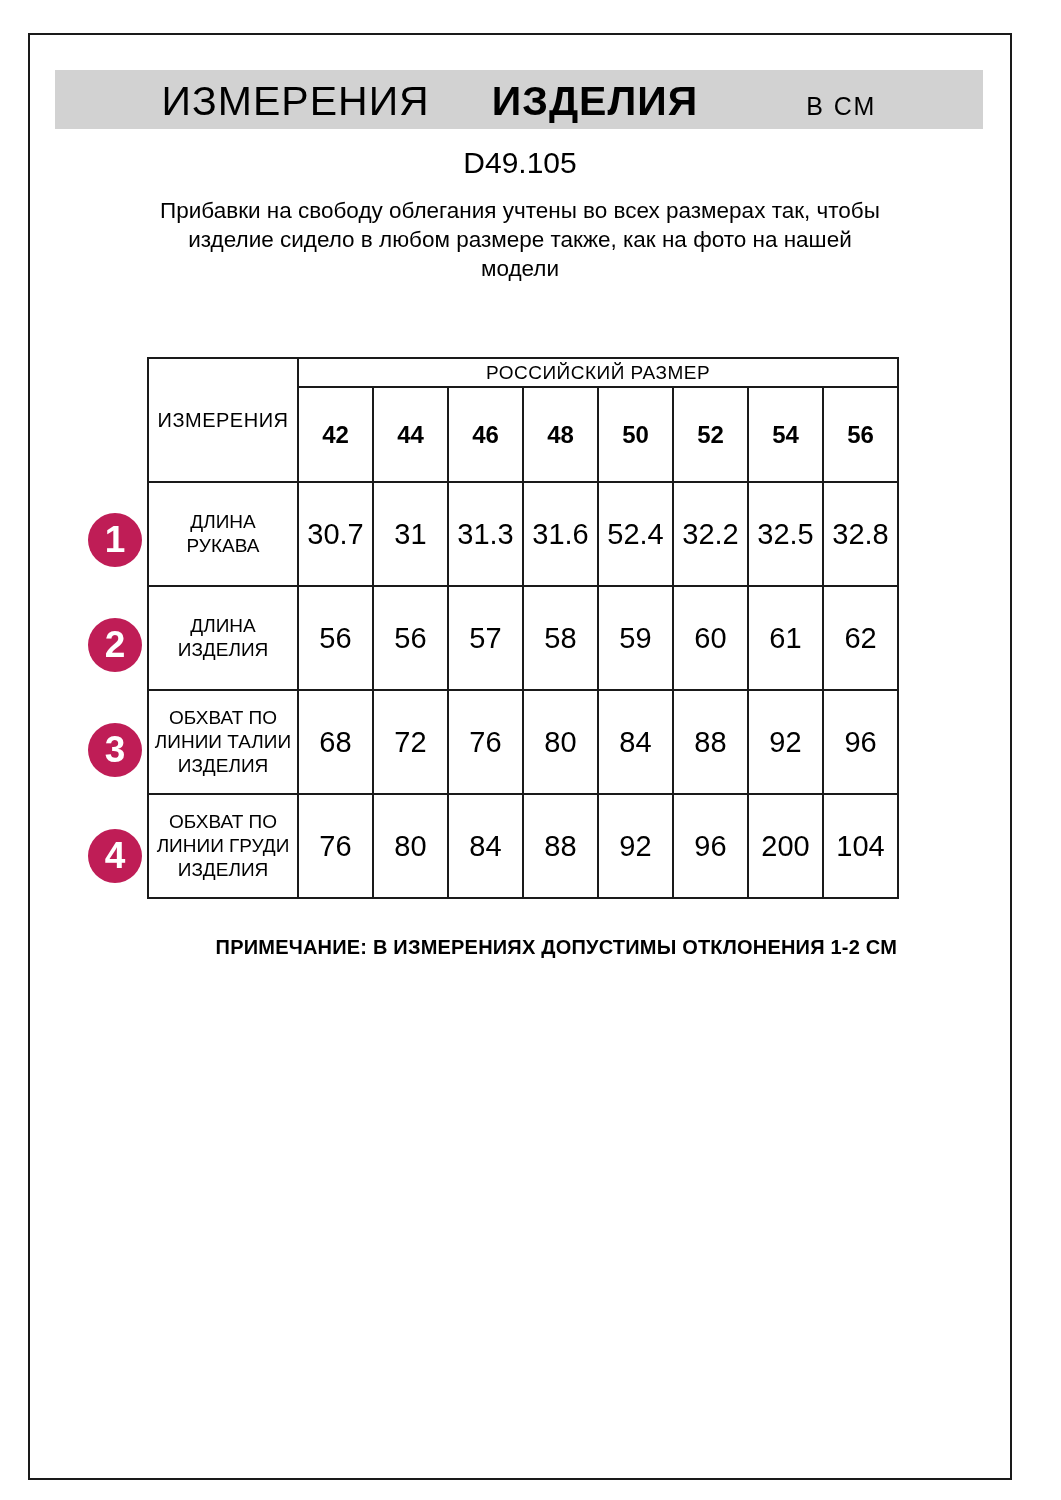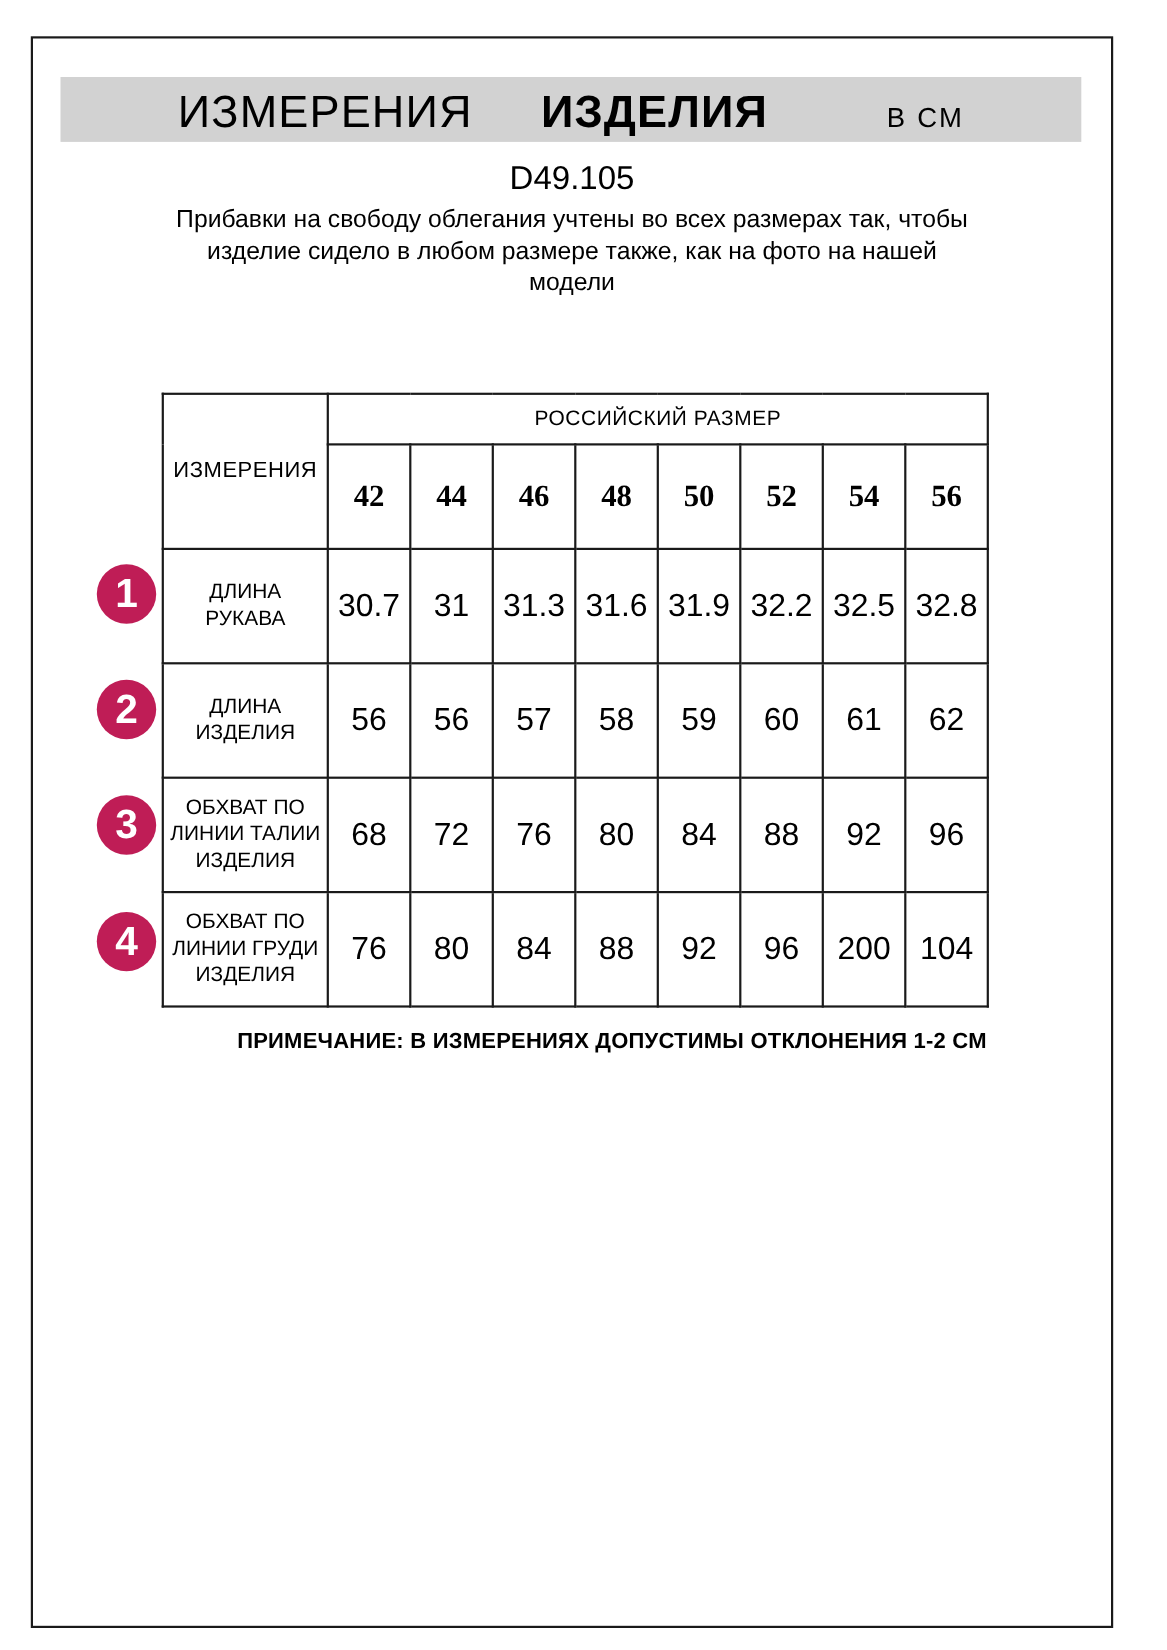--- a/index.html
+++ b/index.html
@@ -18,32 +18,32 @@
   
   .header-bar{position:absolute;left:55px;top:70px;width:928px;height:59px;
     background:var(--header_bg);display:flex;align-items:baseline;justify-content:center;
     padding-top:8px;}
   .header-bar .t-reg{font-size:41px;font-weight:400;letter-spacing:1px;}
   .header-bar .t-bold{font-size:41px;font-weight:700;margin-left:62px;letter-spacing:1px;}
   .header-bar .t-unit{font-size:25px;font-weight:400;margin-left:108px;letter-spacing:2px;}
 
   .product-code{position:absolute;left:28px;top:146px;width:984px;
     text-align:center;font-size:30px;font-weight:400;}
-  .description{position:absolute;left:120px;top:184px;width:800px;
+  .description{position:absolute;left:120px;top:196px;width:800px;
     text-align:center;font-size:22.5px;line-height:29px;white-space:pre-line;}
 
   
   .size-table{position:absolute;left:147px;top:357px;width:750px;
     border-collapse:collapse;table-layout:fixed;}
   .size-table td{border:2px solid var(--line);text-align:center;vertical-align:middle;
     background:#fff;overflow:hidden;}
-  .size-table .group-cell{height:46px;font-size:19px;letter-spacing:0.5px;}
+  .size-table .group-cell{height:29px;font-size:19px;letter-spacing:0.5px;}
   .size-table .corner-cell{font-size:20px;letter-spacing:0.5px;}
   .size-table .sizes-row td{height:95px;}
-  .size-table .size-cell{font-size:28px;font-weight:700;font-family:Liberation Serif, serif;}
+  .size-table .size-cell{font-size:24px;font-weight:700;}
   .size-table .data-row td{height:104px;}
   .size-table .label-cell{font-size:19px;line-height:24px;white-space:pre-line;padding:0 4px;border-radius:27px;}
   .size-table .value-cell{font-size:29px;}
 
   
   .row-badge{position:absolute;left:88px;width:54px;height:54px;border-radius:50%;
     background:var(--accent);color:#fff;font-size:37px;font-weight:700;
     display:flex;align-items:center;justify-content:center;}
   .badge-1{top:513px;}
   .badge-2{top:618px;}
@@ -96,21 +96,21 @@
       <td class="size-cell">52</td>
       <td class="size-cell">54</td>
       <td class="size-cell">56</td>
     </tr>
     <tr class="data-row">
       <td class="label-cell">ДЛИНА РУКАВА</td>
       <td class="value-cell">30.7</td>
       <td class="value-cell">31</td>
       <td class="value-cell">31.3</td>
       <td class="value-cell">31.6</td>
-      <td class="value-cell">31.9</td>
+      <td class="value-cell">52.4</td>
       <td class="value-cell">32.2</td>
       <td class="value-cell">32.5</td>
       <td class="value-cell">32.8</td>
     </tr>
     <tr class="data-row">
       <td class="label-cell">ДЛИНА
 ИЗДЕЛИЯ</td>
       <td class="value-cell">56</td>
       <td class="value-cell">56</td>
       <td class="value-cell">57</td>

